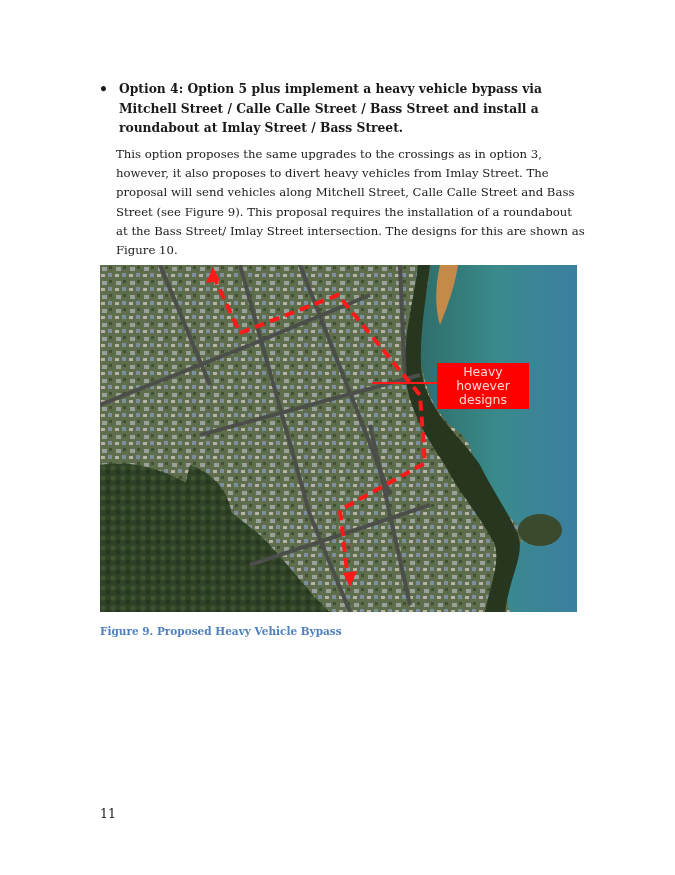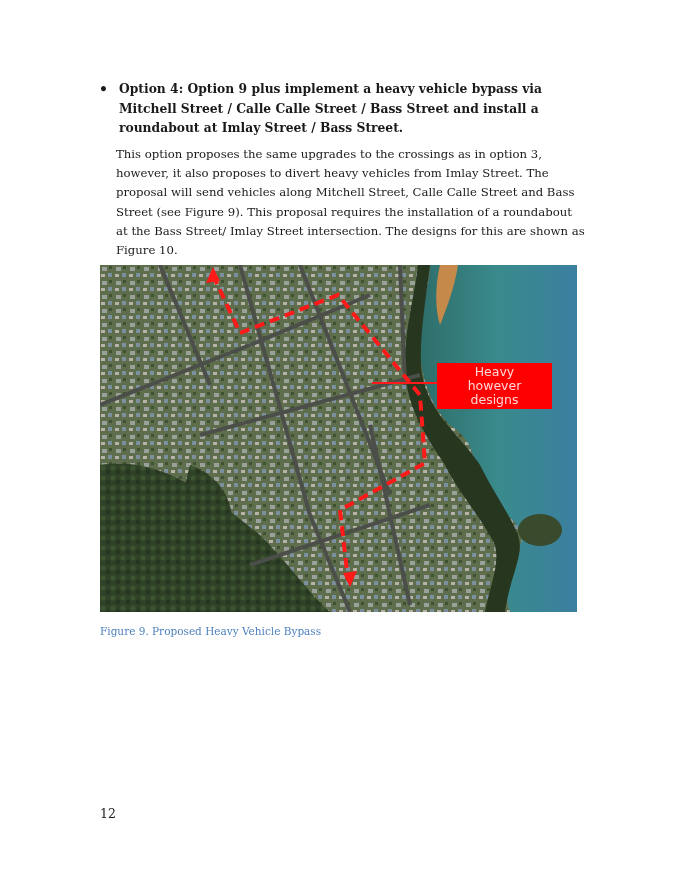--- a/index.html
+++ b/index.html
@@ -5,32 +5,32 @@
   html, body { margin:0; padding:0; }
   body { width:675px; height:875px; background:#ffffff; position:relative; overflow:hidden;
          font-family:"DejaVu Serif", "Liberation Serif", serif; color:#1a1a1a; }
   .bullet-block { position:absolute; left:99px; top:79px; width:470px; display:flex; }
   .bullet-dot { width:20px; font-size:14px; line-height:20px; font-weight:bold; }
   .bullet-text { font-weight:bold; font-size:12.3px; line-height:19.5px; width:445px; }
   .para { position:absolute; left:100px; top:145px; width:470px; font-size:11.7px; line-height:19.2px;margin-left:16px; }
   .map { position:absolute; left:100px; top:265px; width:477px; height:347px; overflow:hidden;
          background:#4a5a3e; }
   .map svg { display:block; }
-  .caption { position:absolute; left:100px; top:625px; font-size:10.5px; font-weight:normal; color:#4f81bd; }
+  .caption { position:absolute; left:100px; top:625px; font-size:10.5px; font-weight:bold; color:#4f81bd; }
   .page-num { position:absolute; left:100px; top:806px; font-size:12.5px; }
-  .label-box { position:absolute; left:437px; top:363px; width:115px; height:46px; background:#ff0000;
+  .label-box { position:absolute; left:437px; top:363px; width:92px; height:46px; background:#ff0000;
                color:#ffd6d6; font-family:"DejaVu Sans","Liberation Sans",sans-serif; font-size:12.5px;
                line-height:14px; text-align:center; display:flex; flex-direction:column; justify-content:center; }
 </style>
 </head>
 <body>
 
 <div class="bullet-block">
   <div class="bullet-dot">•</div>
-  <div class="bullet-text">Option 4: Option 9 plus implement a heavy vehicle bypass via Mitchell Street / Calle Calle Street / Bass Street and install a roundabout at Imlay Street / Bass Street.</div>
+  <div class="bullet-text">Option 4: Option 5 plus implement a heavy vehicle bypass via Mitchell Street / Calle Calle Street / Bass Street and install a roundabout at Imlay Street / Bass Street.</div>
 </div>
 
 <div class="para">This option proposes the same upgrades to the crossings as in option 3, however, it also proposes to divert heavy vehicles from Imlay Street. The proposal will send vehicles along Mitchell Street, Calle Calle Street and Bass Street (see Figure 9). This proposal requires the installation of a roundabout at the Bass Street/ Imlay Street intersection. The designs for this are shown as Figure 10.</div>
 
 <div class="map">
   <svg width="477" height="347" viewBox="0 0 477 347" xmlns="http://www.w3.org/2000/svg">
     <defs>
       <linearGradient id="sea" x1="0" y1="0" x2="1" y2="0">
         <stop offset="0" stop-color="#2f6e6a"></stop>
         <stop offset="0.5" stop-color="#3a8a8c"></stop>
@@ -86,13 +86,13 @@
 </div>
 
 <div class="label-box">
   <span>Heavy</span>
   <span>however</span>
   <span>designs</span>
 </div>
 
 <div class="caption">Figure 9. Proposed Heavy Vehicle Bypass</div>
 
-<div class="page-num">12</div>
+<div class="page-num">11</div>
 
 </body></html>

